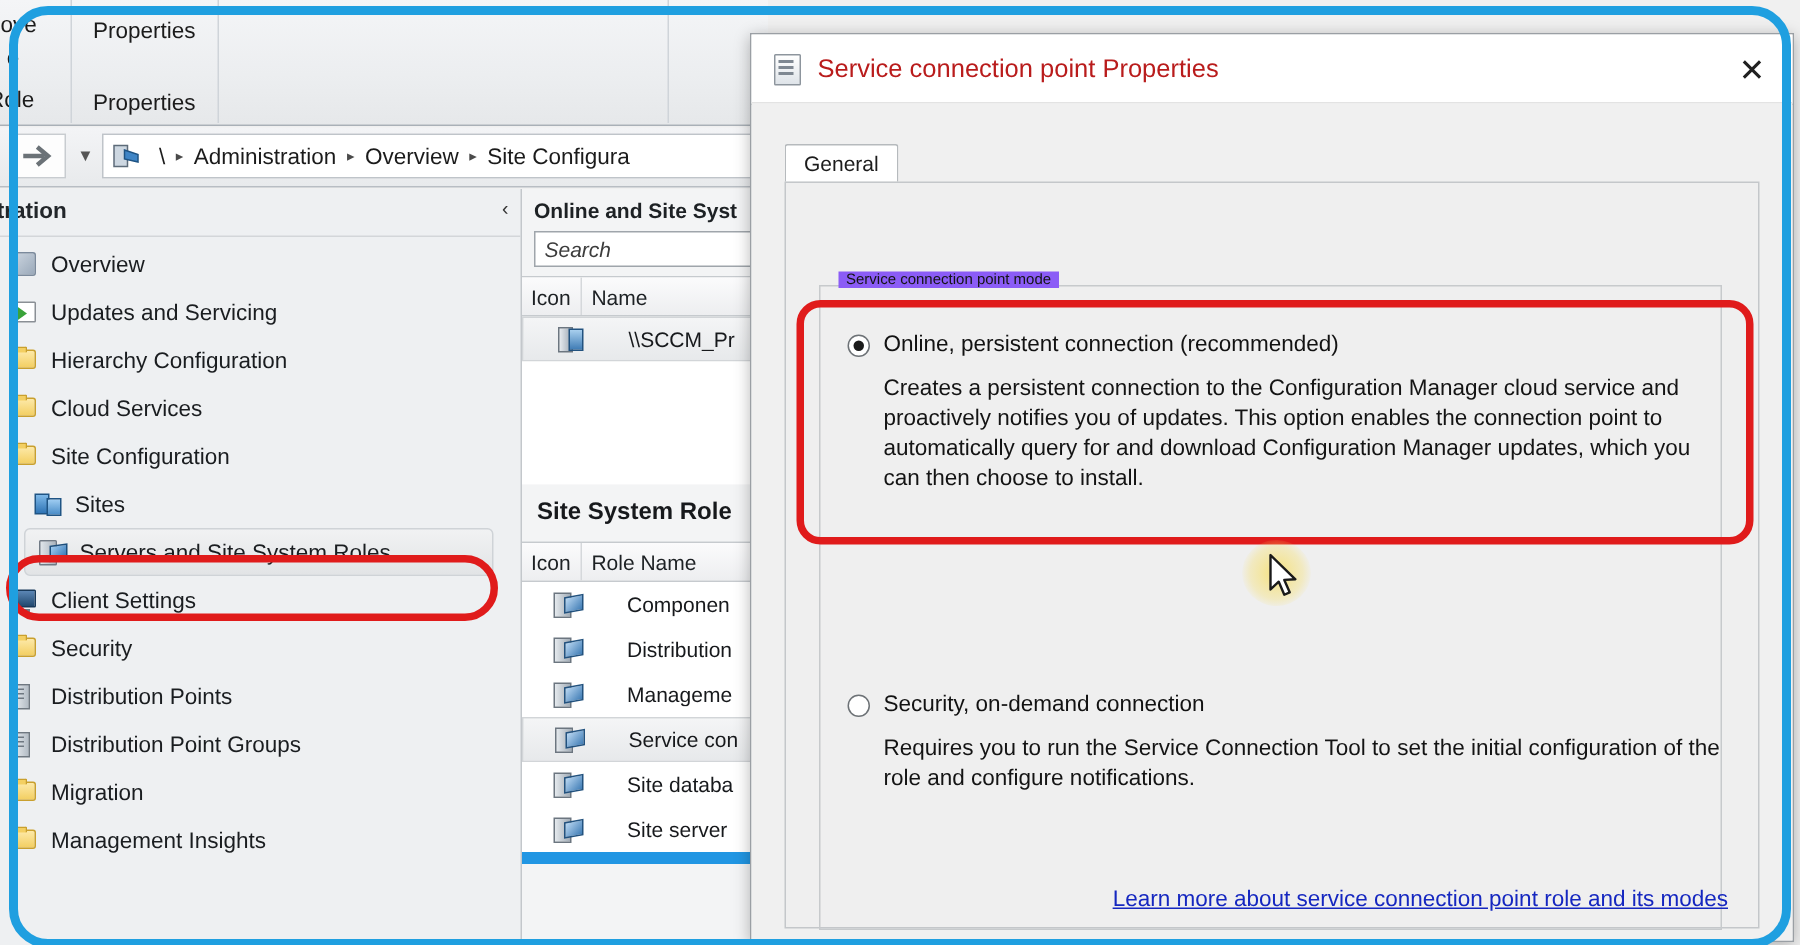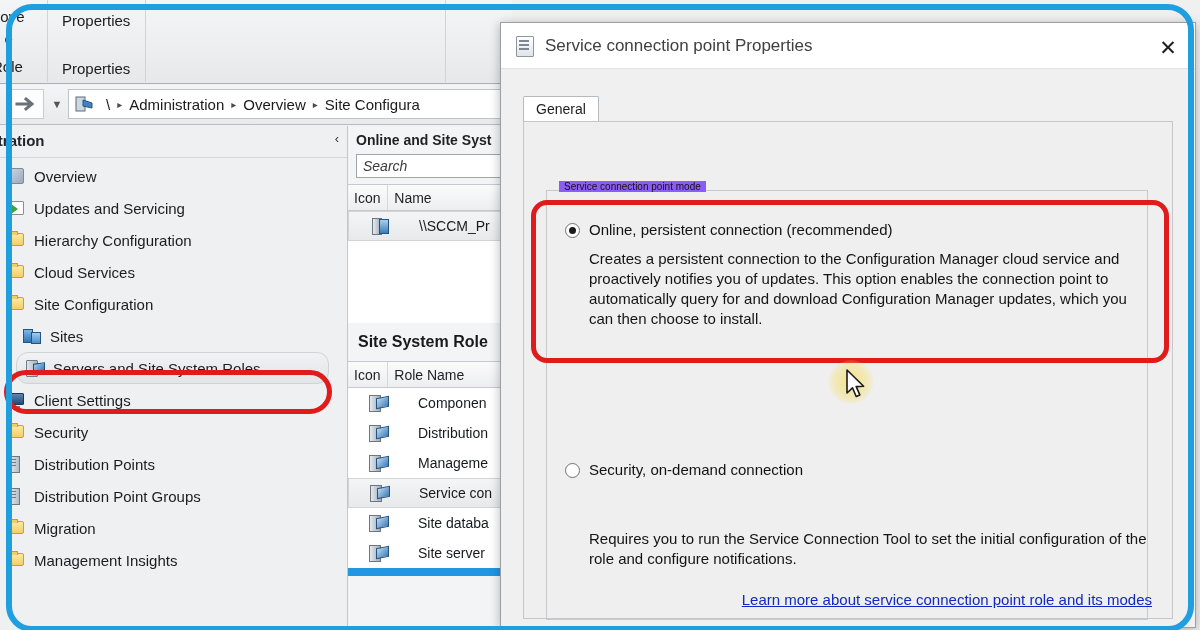--- a/index.html
+++ b/index.html
@@ -123,21 +123,21 @@
     height: 32px;
     display: flex;
     align-items: center;
     padding-left: 6px;
     white-space: nowrap;
   }
   .nav-item.indent { padding-left: 22px; }
   .nav-item.selected {
     background: linear-gradient(to bottom,#f1f2f3,#e2e4e6);
     border: 1px solid #cfd3d7;
-    border-radius: 12px;
+    border-radius: 4px;
     margin: 0 18px 0 16px;
     padding-left: 8px;
   }
   .nav-icon {
     width: 20px; height: 18px;
     flex: 0 0 20px;
     margin-right: 8px;
     position: relative;
   }
   .nav-label {
@@ -363,21 +363,21 @@
     content:""; position:absolute;left:1px;top:0;width:16px;height:19px;
     background: linear-gradient(to bottom,#ffffff,#dfe4e9);
     border:1px solid #8d959d; border-radius:1px;
   }
   .dlg-ico:after{
     content:""; position:absolute;left:4px;top:4px;width:10px;height:2px;
     background:#7f8892;
     box-shadow:0 4px 0 #7f8892, 0 8px 0 #7f8892;
   }
   .dlg-title-text {
-    font-size: 17px; color: #404040;
+    font-size: 17px; color: #b91c1c;
   }
   .dlg-close {
     position: absolute; right: 10px; top: 10px;
     width: 34px; height: 28px;
     display: flex; align-items: center; justify-content: center;
     color: #202020; font-size: 21px; line-height: 1;
   }
   .dlg-body {
     position: absolute;
     left: 0; top: 47px; right: 0; bottom: 0;
@@ -450,21 +450,21 @@
   }
   .radio-label { font-size: 15px; color: #121212; white-space: nowrap; }
   .radio-desc {
     position: absolute;
     font-size: 15px; color: #141414;
     line-height: 20px;
   }
   .r1 { left: 18px; top: 30px; }
   .d1 { left: 42px; top: 58px; width: 566px; }
   .r2 { left: 18px; top: 270px; }
-  .d2 { left: 42px; top: 298px; width: 570px; margin-top: 40px; }
+  .d2 { left: 42px; top: 298px; width: 570px; }
   .helplink {
     position: absolute;
     right: 20px; bottom: 10px;
     font-size: 15px;
     color: #1527c0;
     text-decoration: underline;
     white-space: nowrap;
   }
 
   

